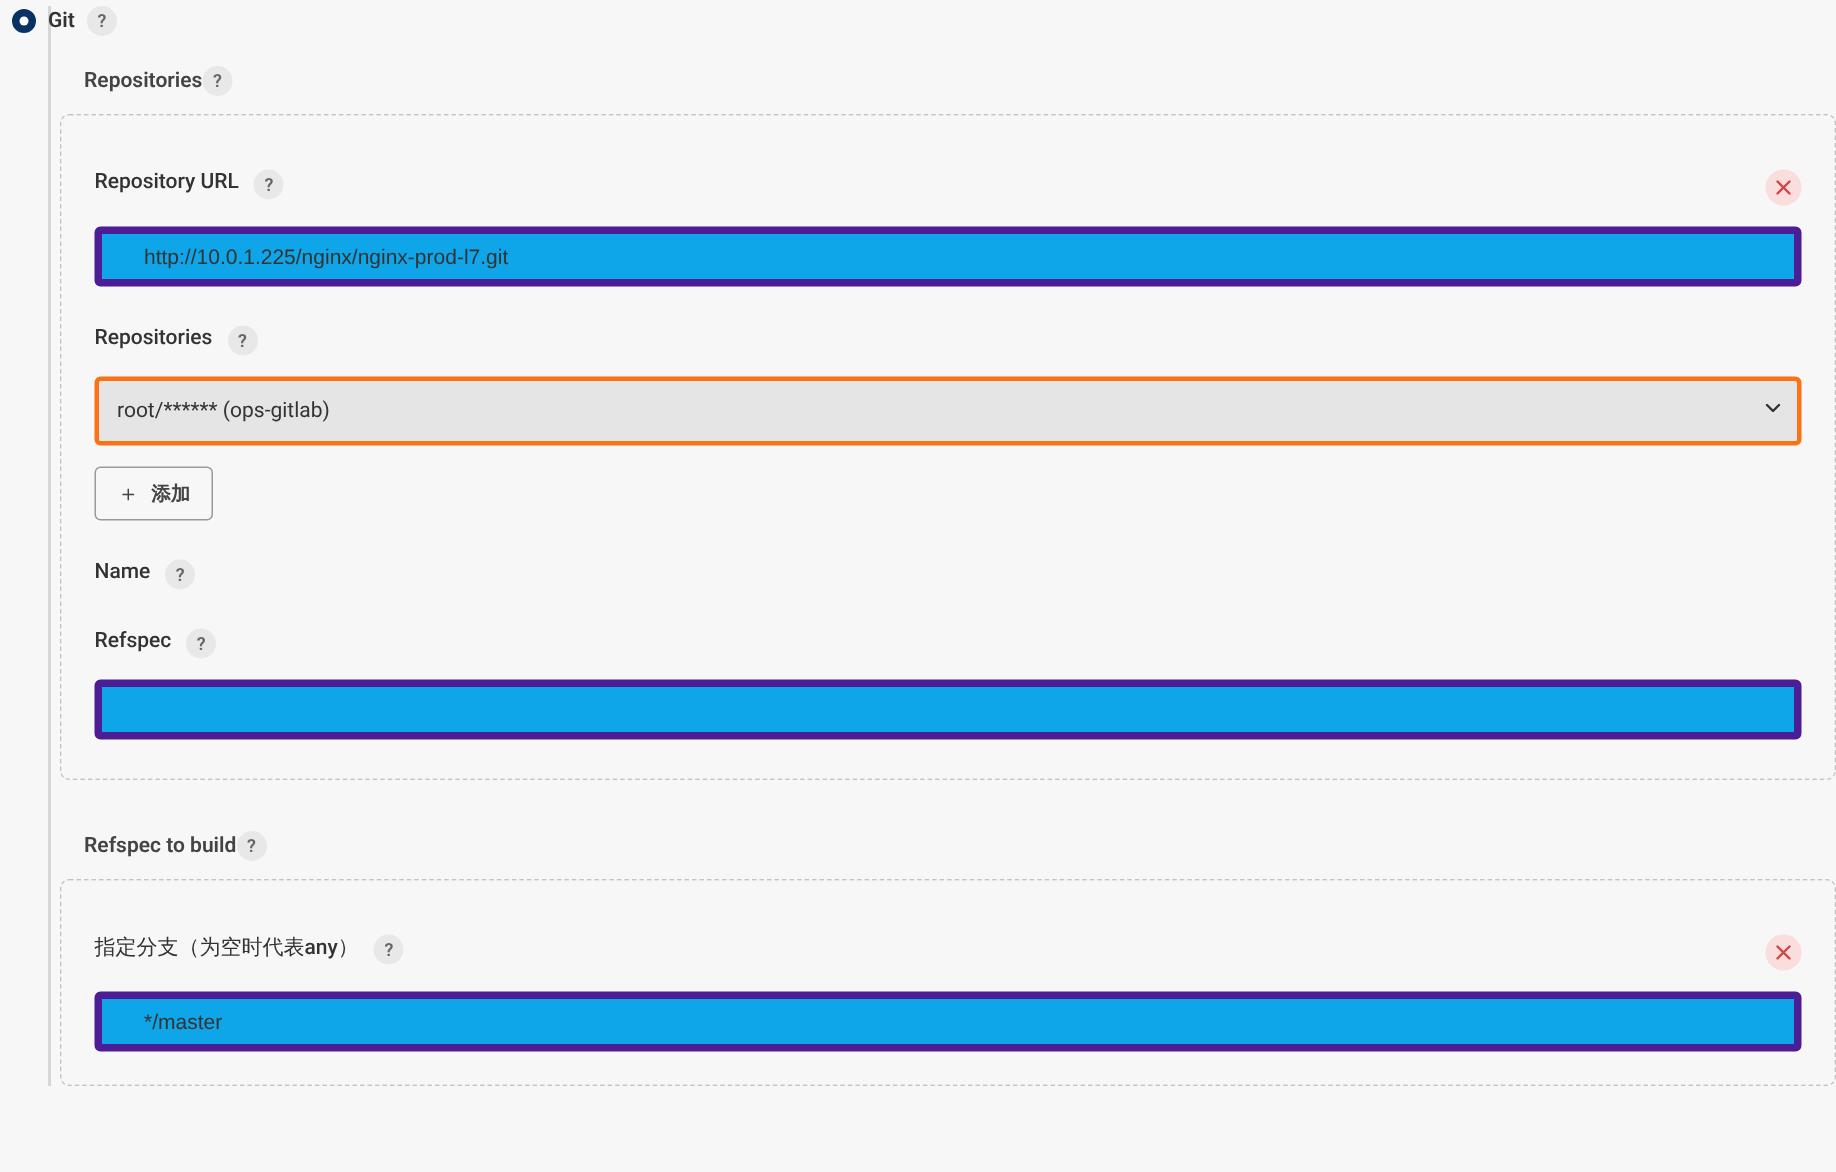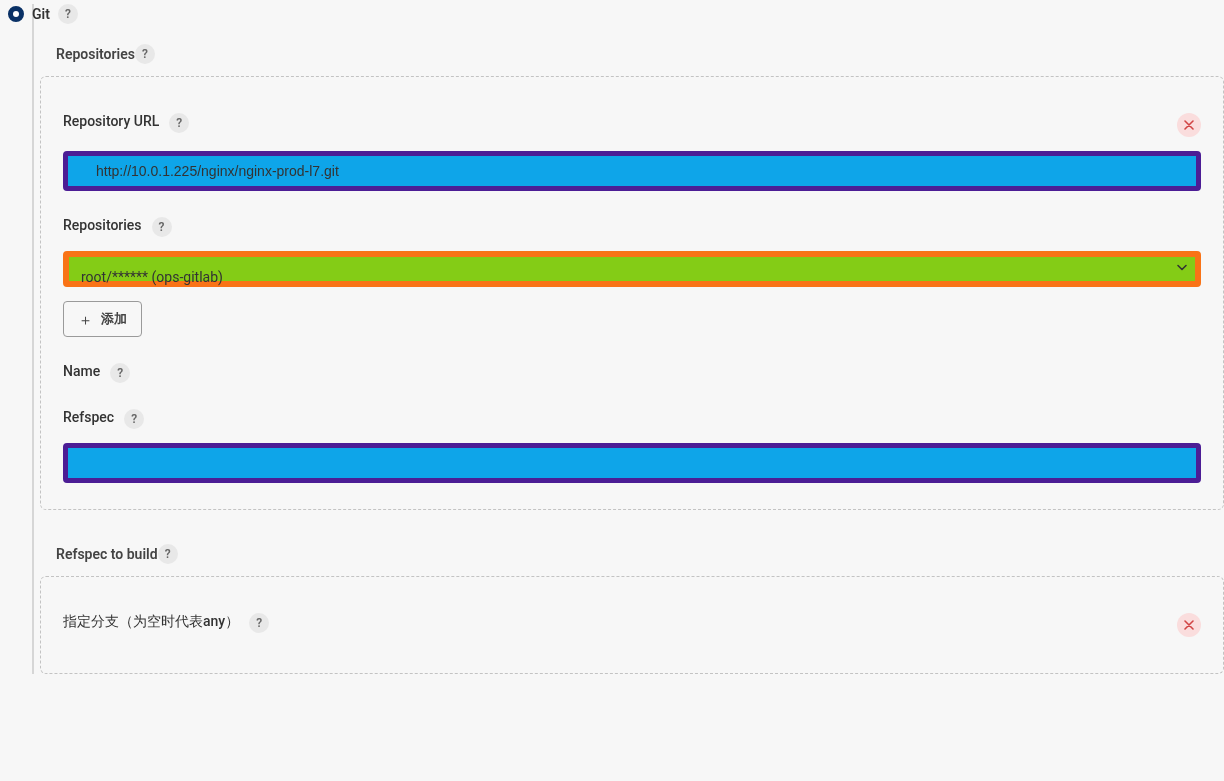--- a/index.html
+++ b/index.html
@@ -119,24 +119,24 @@
     font-size: 14px;
     color: #333;
     outline: none;
   }
   .select-wrap {
     position: relative;
     width: 100%;
   }
   .select-input {
     width: 100%;
-    height: 36px;
-    border: 6px solid #f97316;
+    height: 46px;
+    border: 3px solid #f97316;
     border-radius: 4px;
-    background: #84cc16;
+    background: #e5e5e5;
     padding: 0 36px 0 12px;
     font-size: 14px;
     color: #333;
     outline: none;
     appearance: none;
     line-height: 40px;
     cursor: pointer;
   }
   .chevron {
     position: absolute;
@@ -260,17 +260,18 @@
         <div class="field-label-row">
           <span>指定分支（为空时代表any）</span>
           <span class="help-badge">?</span>
           <span class="spacer"></span>
           <span class="close-badge">
             <svg width="10" height="10" viewBox="0 0 10 10">
                 <path d="M1 1 L9 9 M9 1 L1 9" stroke="#d14545" stroke-width="1.6" stroke-linecap="round"></path>
               </svg>
           </span>
         </div>
+        <input type="text" class="text-input" value="*/master" style="">
       </div>
     </div>
   </div>
 
 </div>
 
 </body></html>

